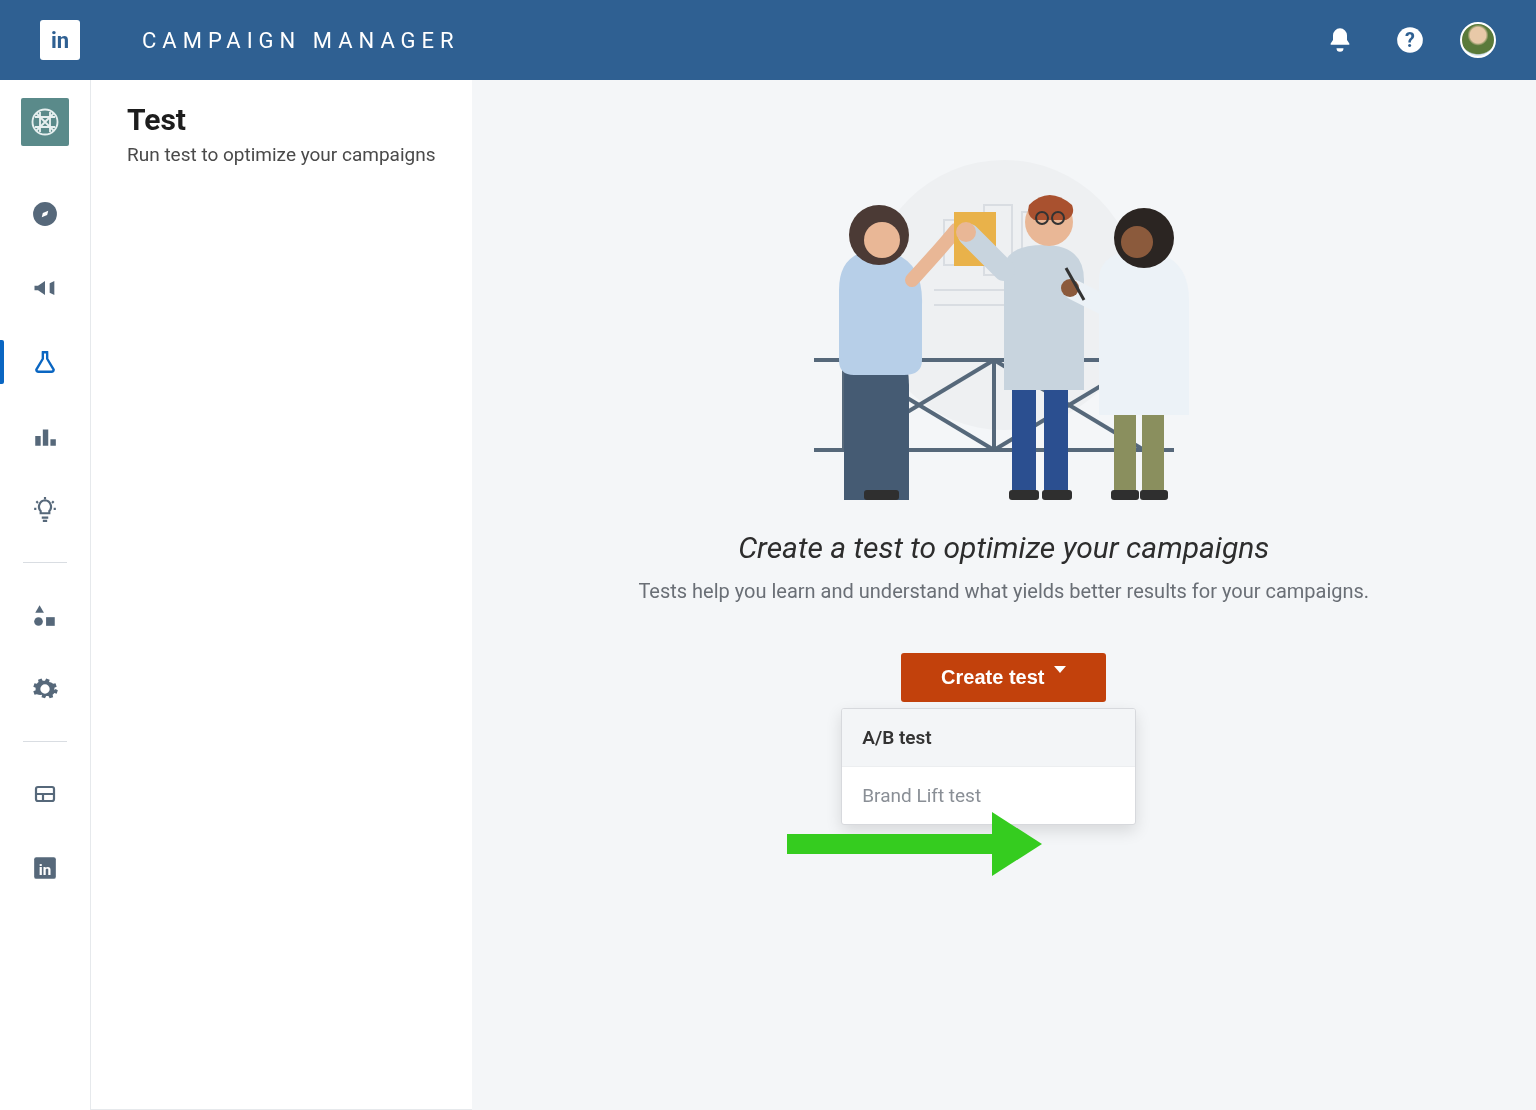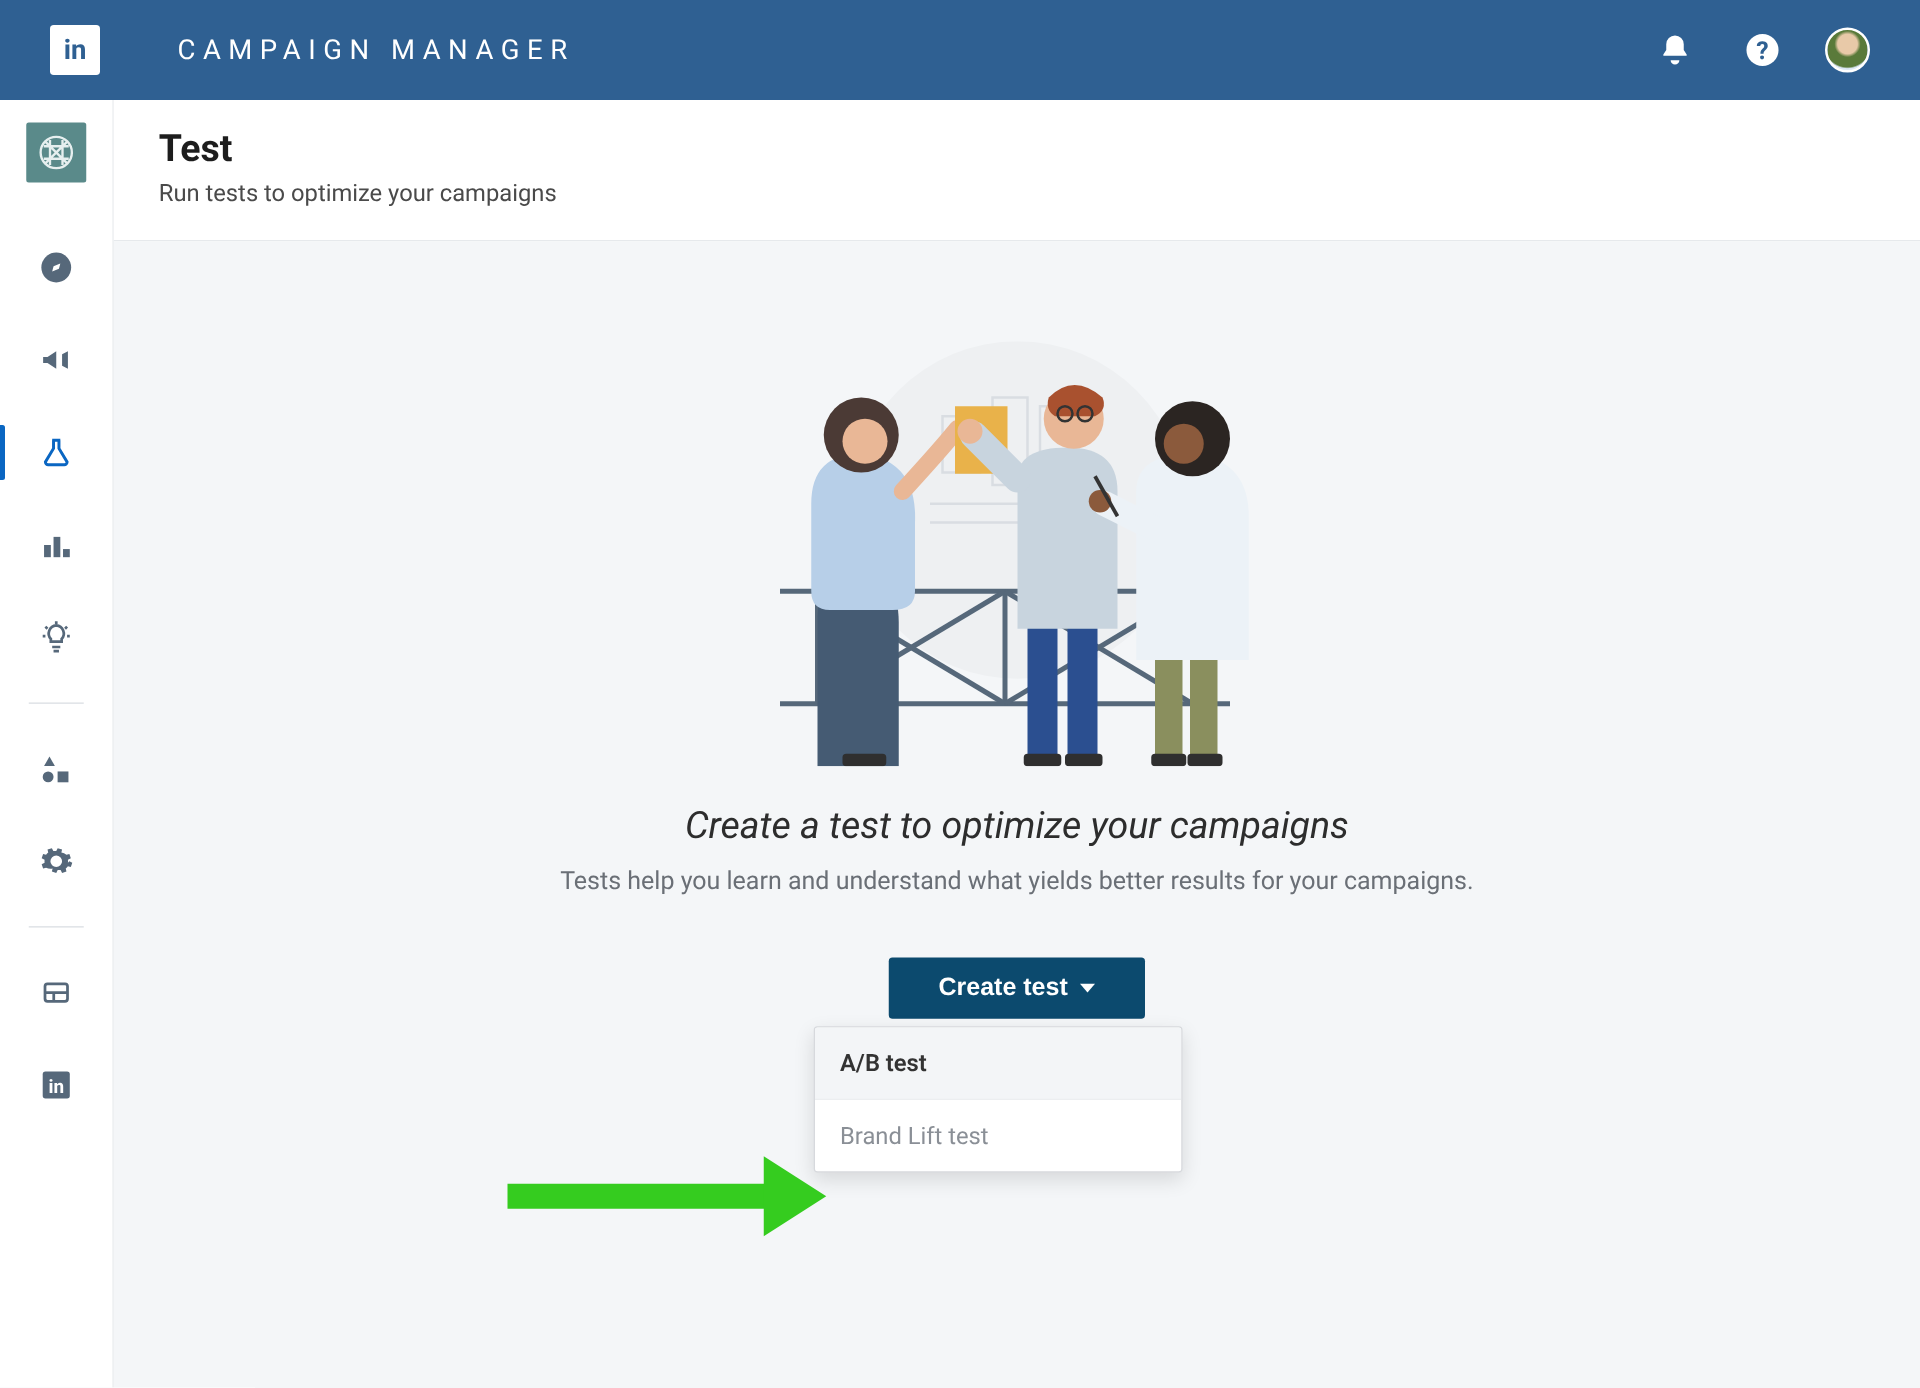--- a/index.html
+++ b/index.html
@@ -112,21 +112,21 @@
     width: 44px;
     height: 1px;
     background: #d9dde2;
     margin: 10px 0;
   }
 
   
   .content {
     flex: 1;
     display: flex;
-    flex-direction: column;
+    flex-direction: row;
     border-left: 1px solid #e6e9ec;
   }
   .content-header {
     background: #fff;
     padding: 22px 36px 26px;
     border-bottom: 1px solid #e6e9ec;
   }
   .page-title {
     font-size: 30px;
     font-weight: 700;
@@ -160,29 +160,29 @@
     font-style: italic;
   }
   .empty-sub {
     font-size: 20px;
     color: #6a6f76;
     margin-top: 14px;
   }
 
   .create-btn {
     margin-top: 50px;
-    background: #0c4a6e;
+    background: #c2410c;
     color: #fff;
     border: none;
     padding: 13px 40px;
     font-size: 20px;
     font-weight: 600;
     border-radius: 3px;
     display: flex;
-    align-items: center;
+    align-items: flex-start;
     gap: 10px;
     cursor: pointer;
   }
   .create-btn .caret {
     width: 0; height: 0;
     border-left: 6px solid transparent;
     border-right: 6px solid transparent;
     border-top: 7px solid #fff;
   }
 
@@ -340,21 +340,21 @@
             <rect x="2" y="2" width="20" height="20" rx="2"></rect>
             <text x="12" y="18" text-anchor="middle" font-size="14" font-weight="700" fill="#fff">in</text>
           </svg>
       </span>
     </div>
   </div>
 
   <div class="content">
     <div class="content-header">
       <div class="page-title">Test</div>
-      <div class="page-subtitle">Run tests to optimize your campaigns</div>
+      <div class="page-subtitle">Run test to optimize your campaigns</div>
     </div>
 
     <div class="content-body">
 
       <svg class="illustration" viewBox="0 0 520 340">
 
         <circle cx="260" cy="135" r="135" fill="#eef0f2"></circle>
         <g stroke="#d9dde2" stroke-width="2" fill="none">
           <rect x="200" y="60" width="30" height="45"></rect>
           <rect x="240" y="45" width="28" height="70"></rect>

